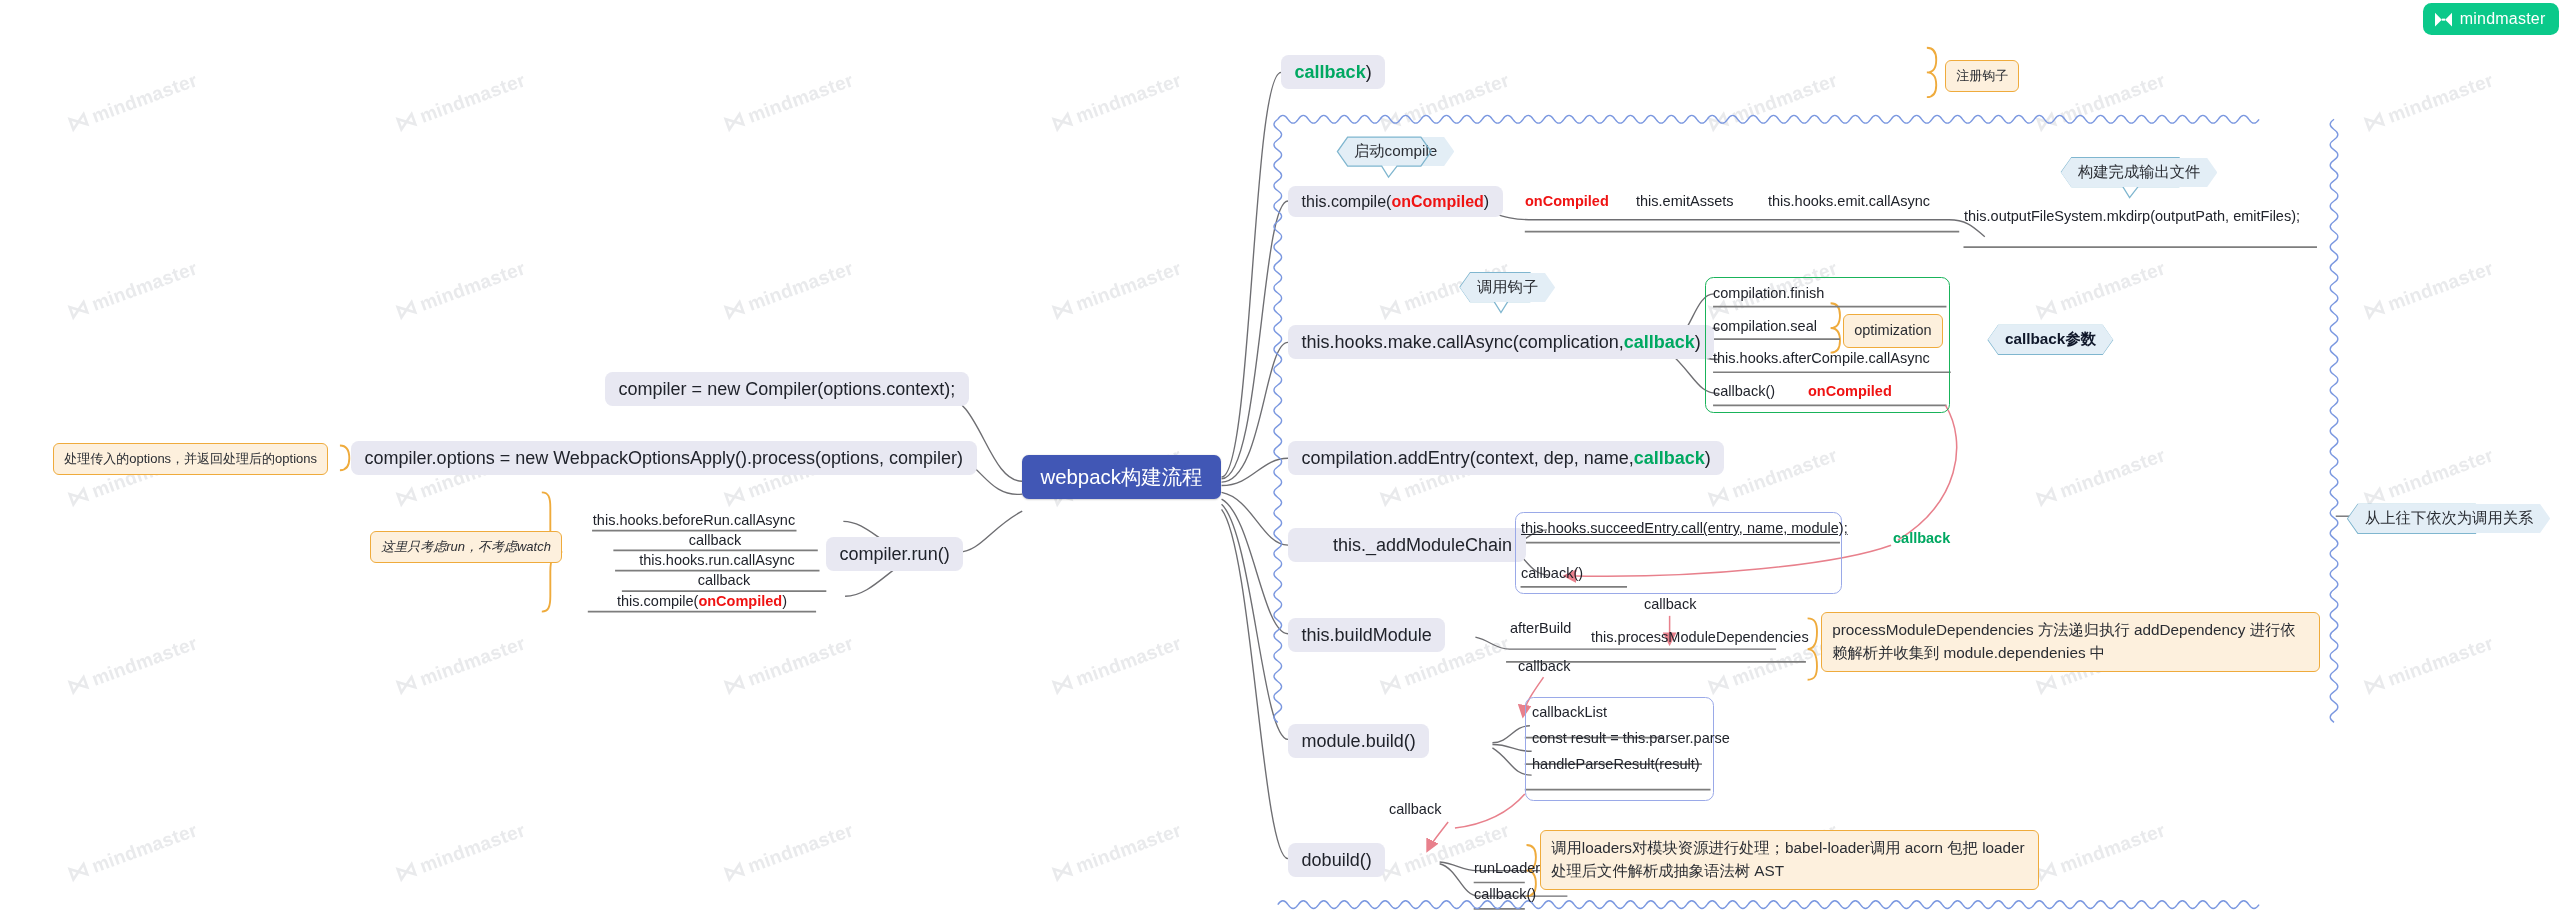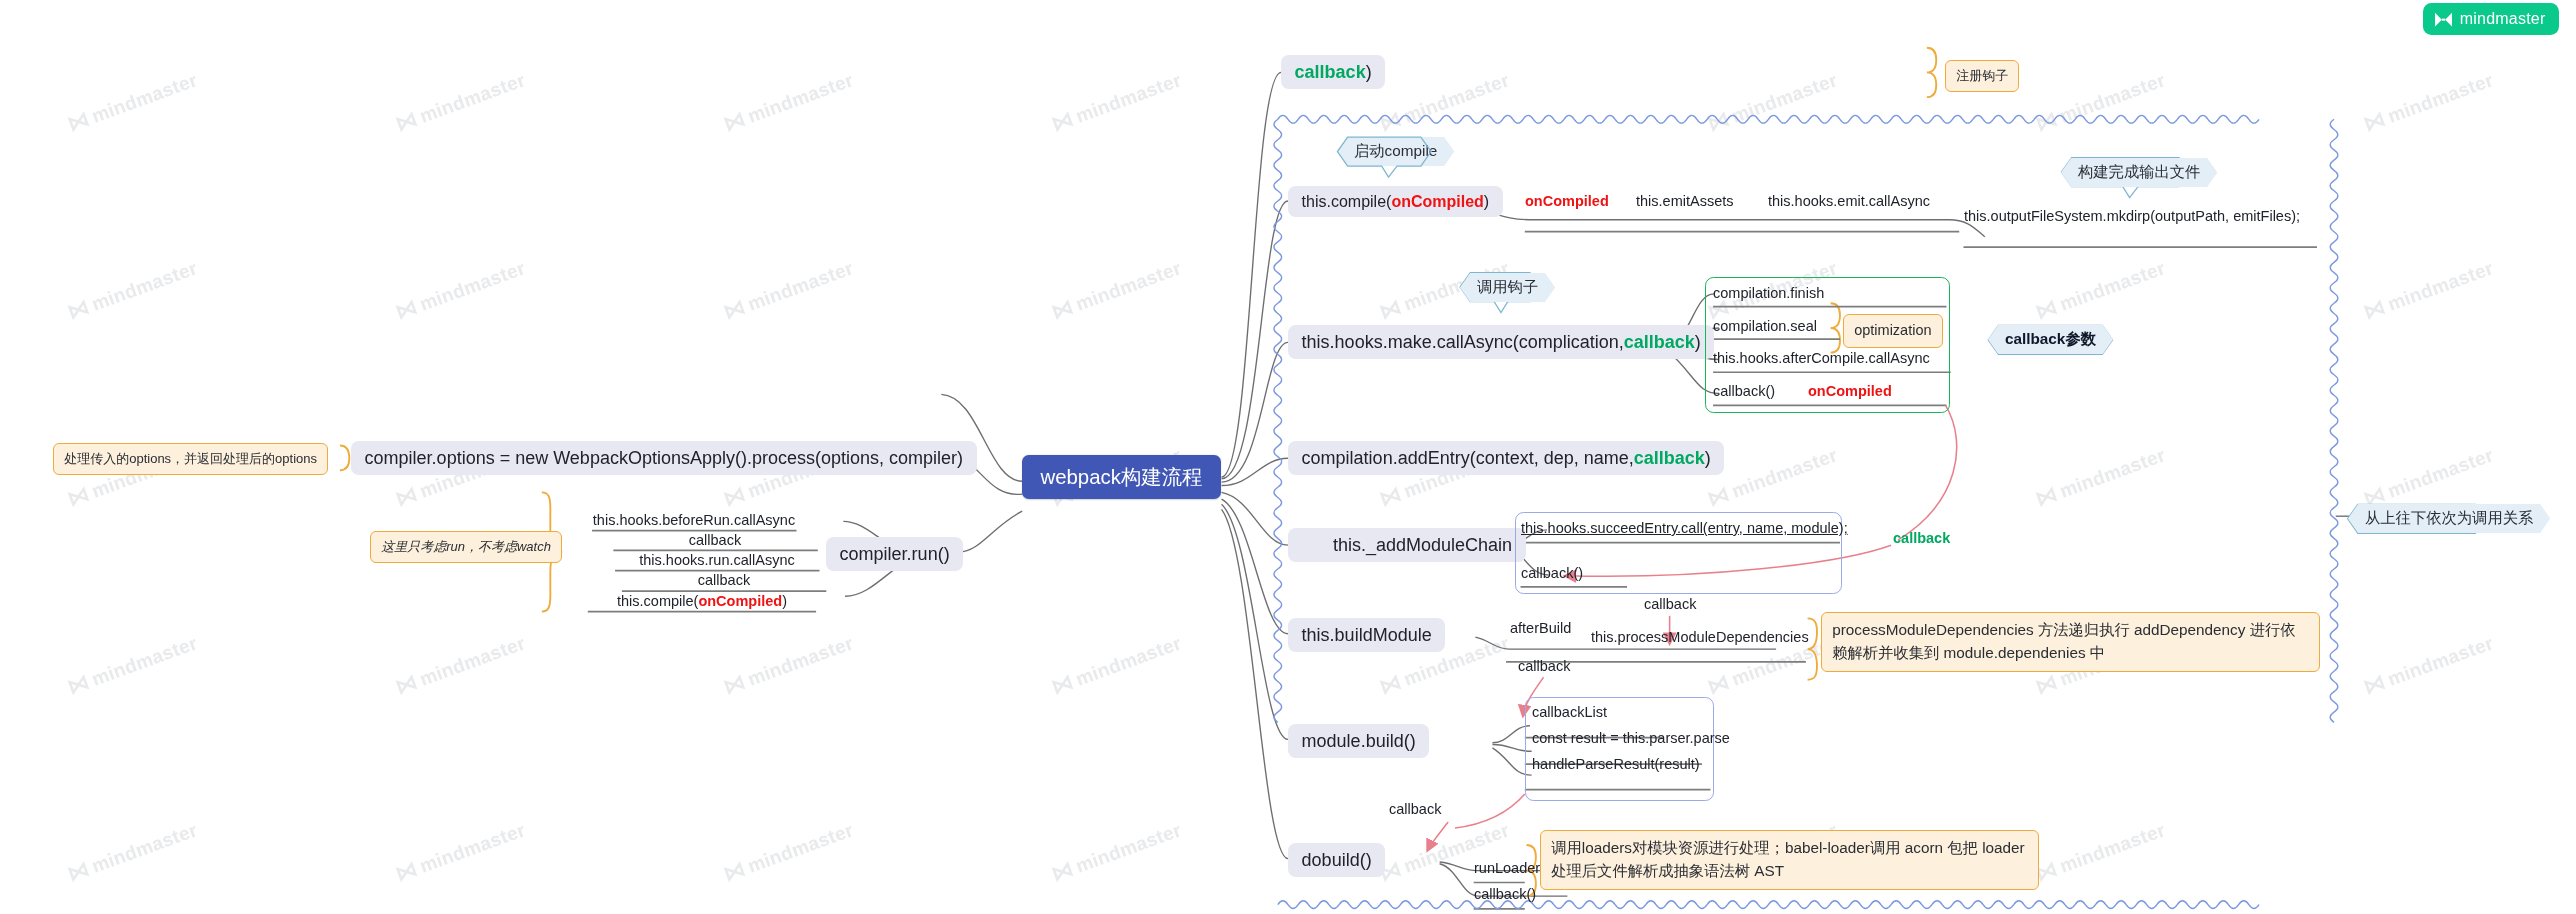--- a/index.html
+++ b/index.html
@@ -261,20 +261,23 @@
     <path d="M2284,476 C2310,520 2300,590 2228,634" fill="none" stroke="#e8808c" stroke-width="1.8"></path>
     <path d="M1790,932 C1770,955 1740,968 1708,972" fill="none" stroke="#e8808c" stroke-width="1.8"></path>
 
     <path d="M2742,606 L2760,606" stroke="#6e6e72" stroke-width="1.6" fill="none"></path>
   </svg>
 
   <div class="node root" style="left:1022px; top:455px; width:199px;">
     <span>webpack构建流程</span>
   </div>
 
+  <div class="node lav" style="left:605px; top:372px;">
+    <span>compiler = new Compiler(options.context);</span>
+  </div>
 
   <div class="node lav" style="left:351px; top:441px;">
     <span>compiler.options = new WebpackOptionsApply().process(options, compiler)</span>
   </div>
   <div class="note one" style="left:53px; top:443px;">
     <span>处理传入的options，并返回处理后的options</span>
   </div>
 
   <div class="node lav" style="left:826px; top:537px;">
     <span>compiler.run()</span>

